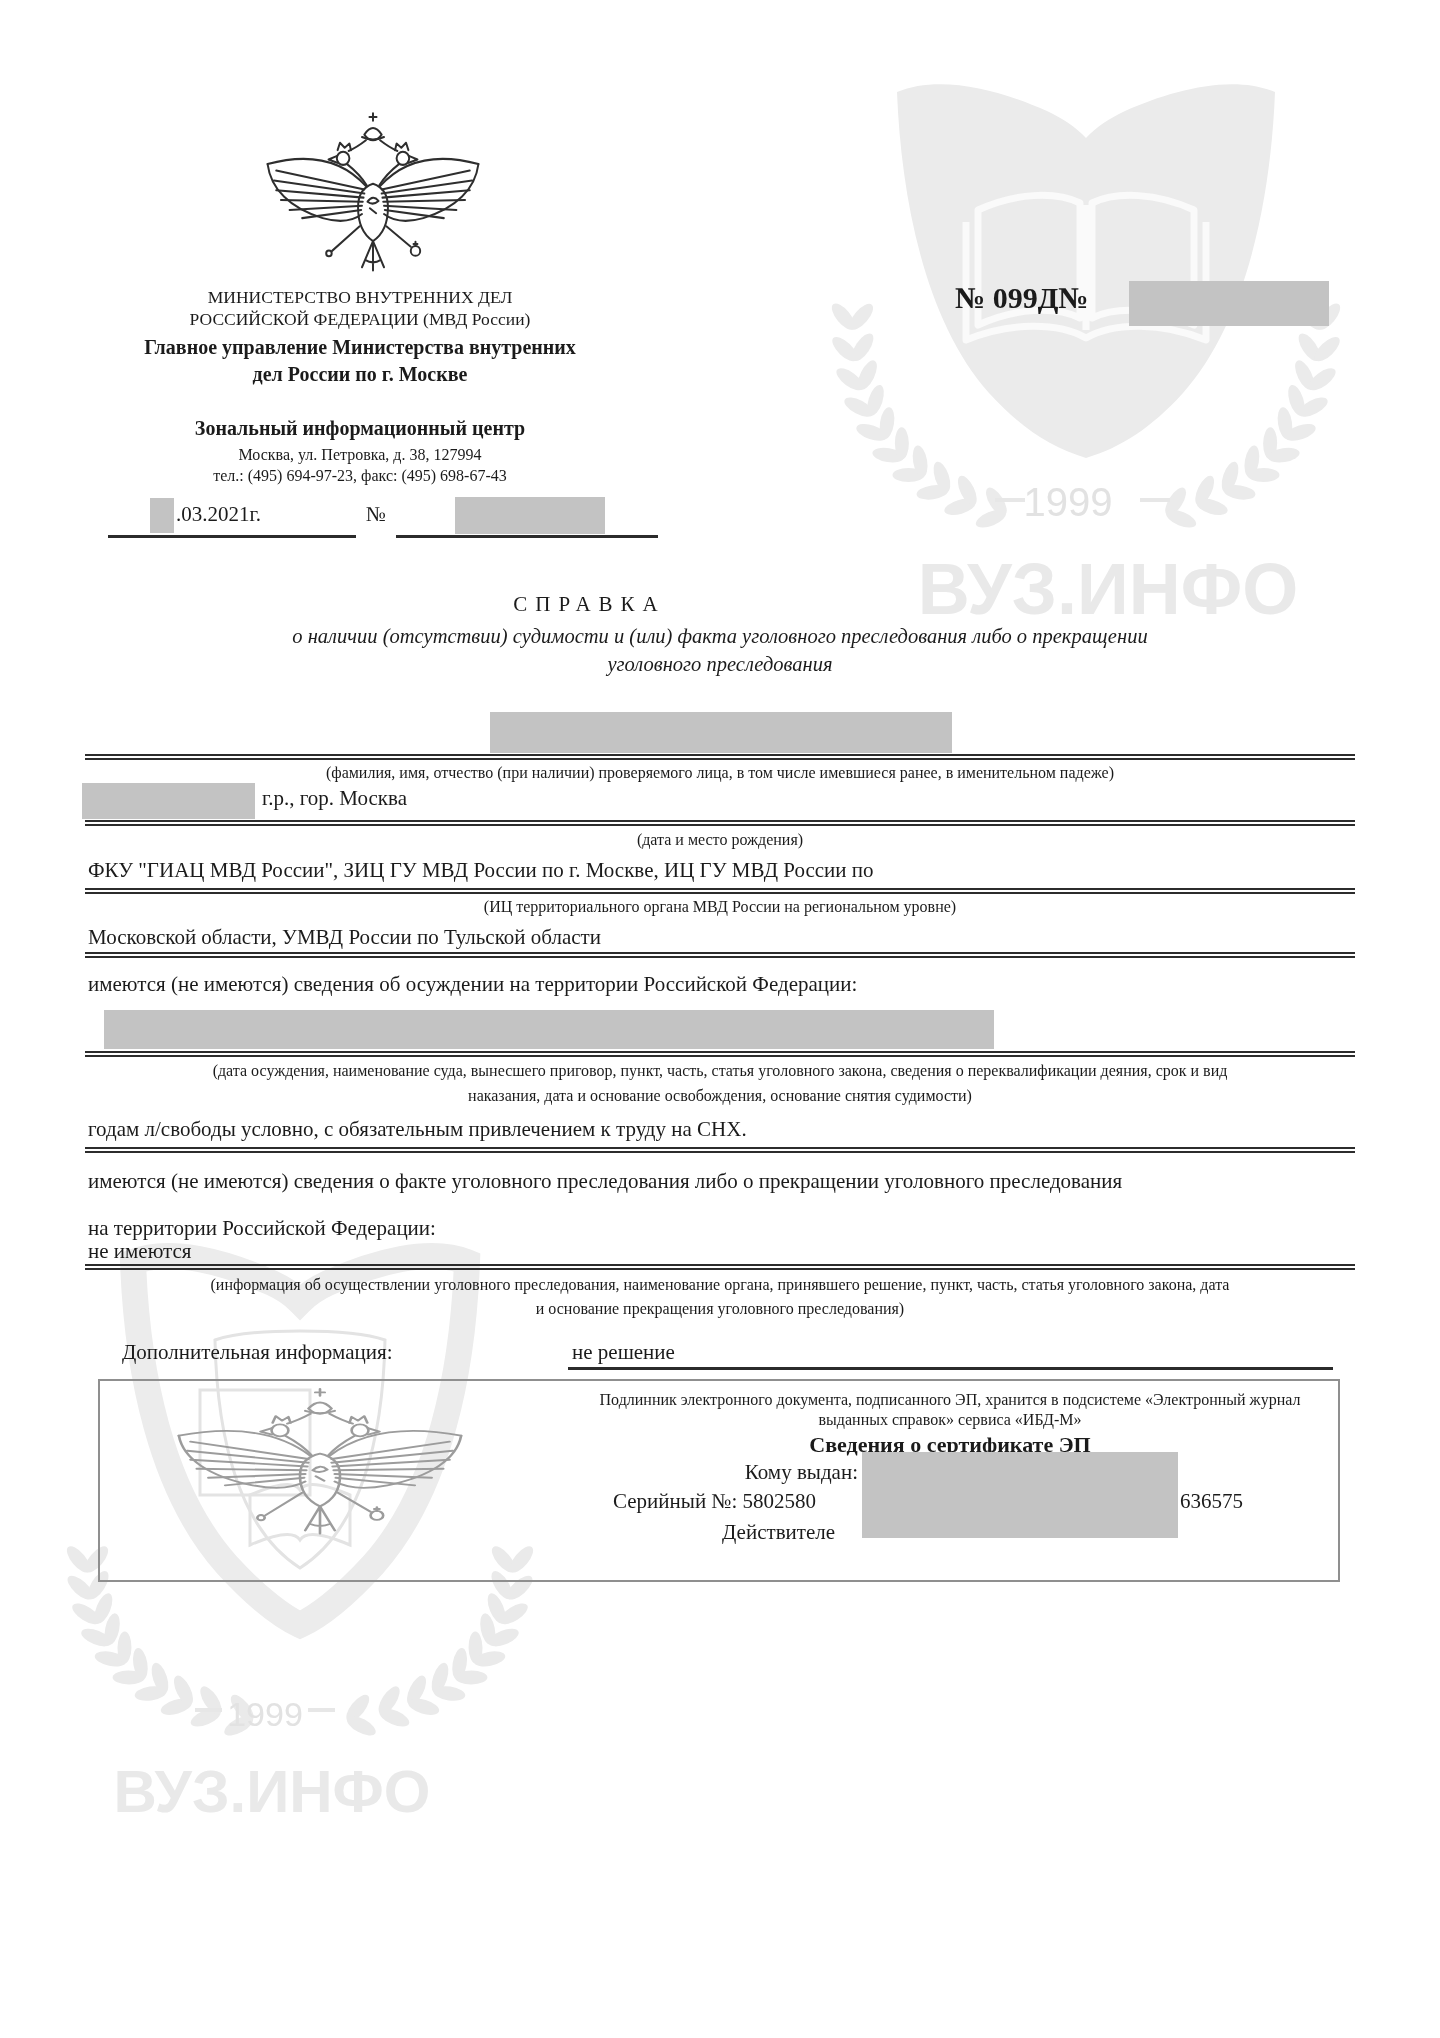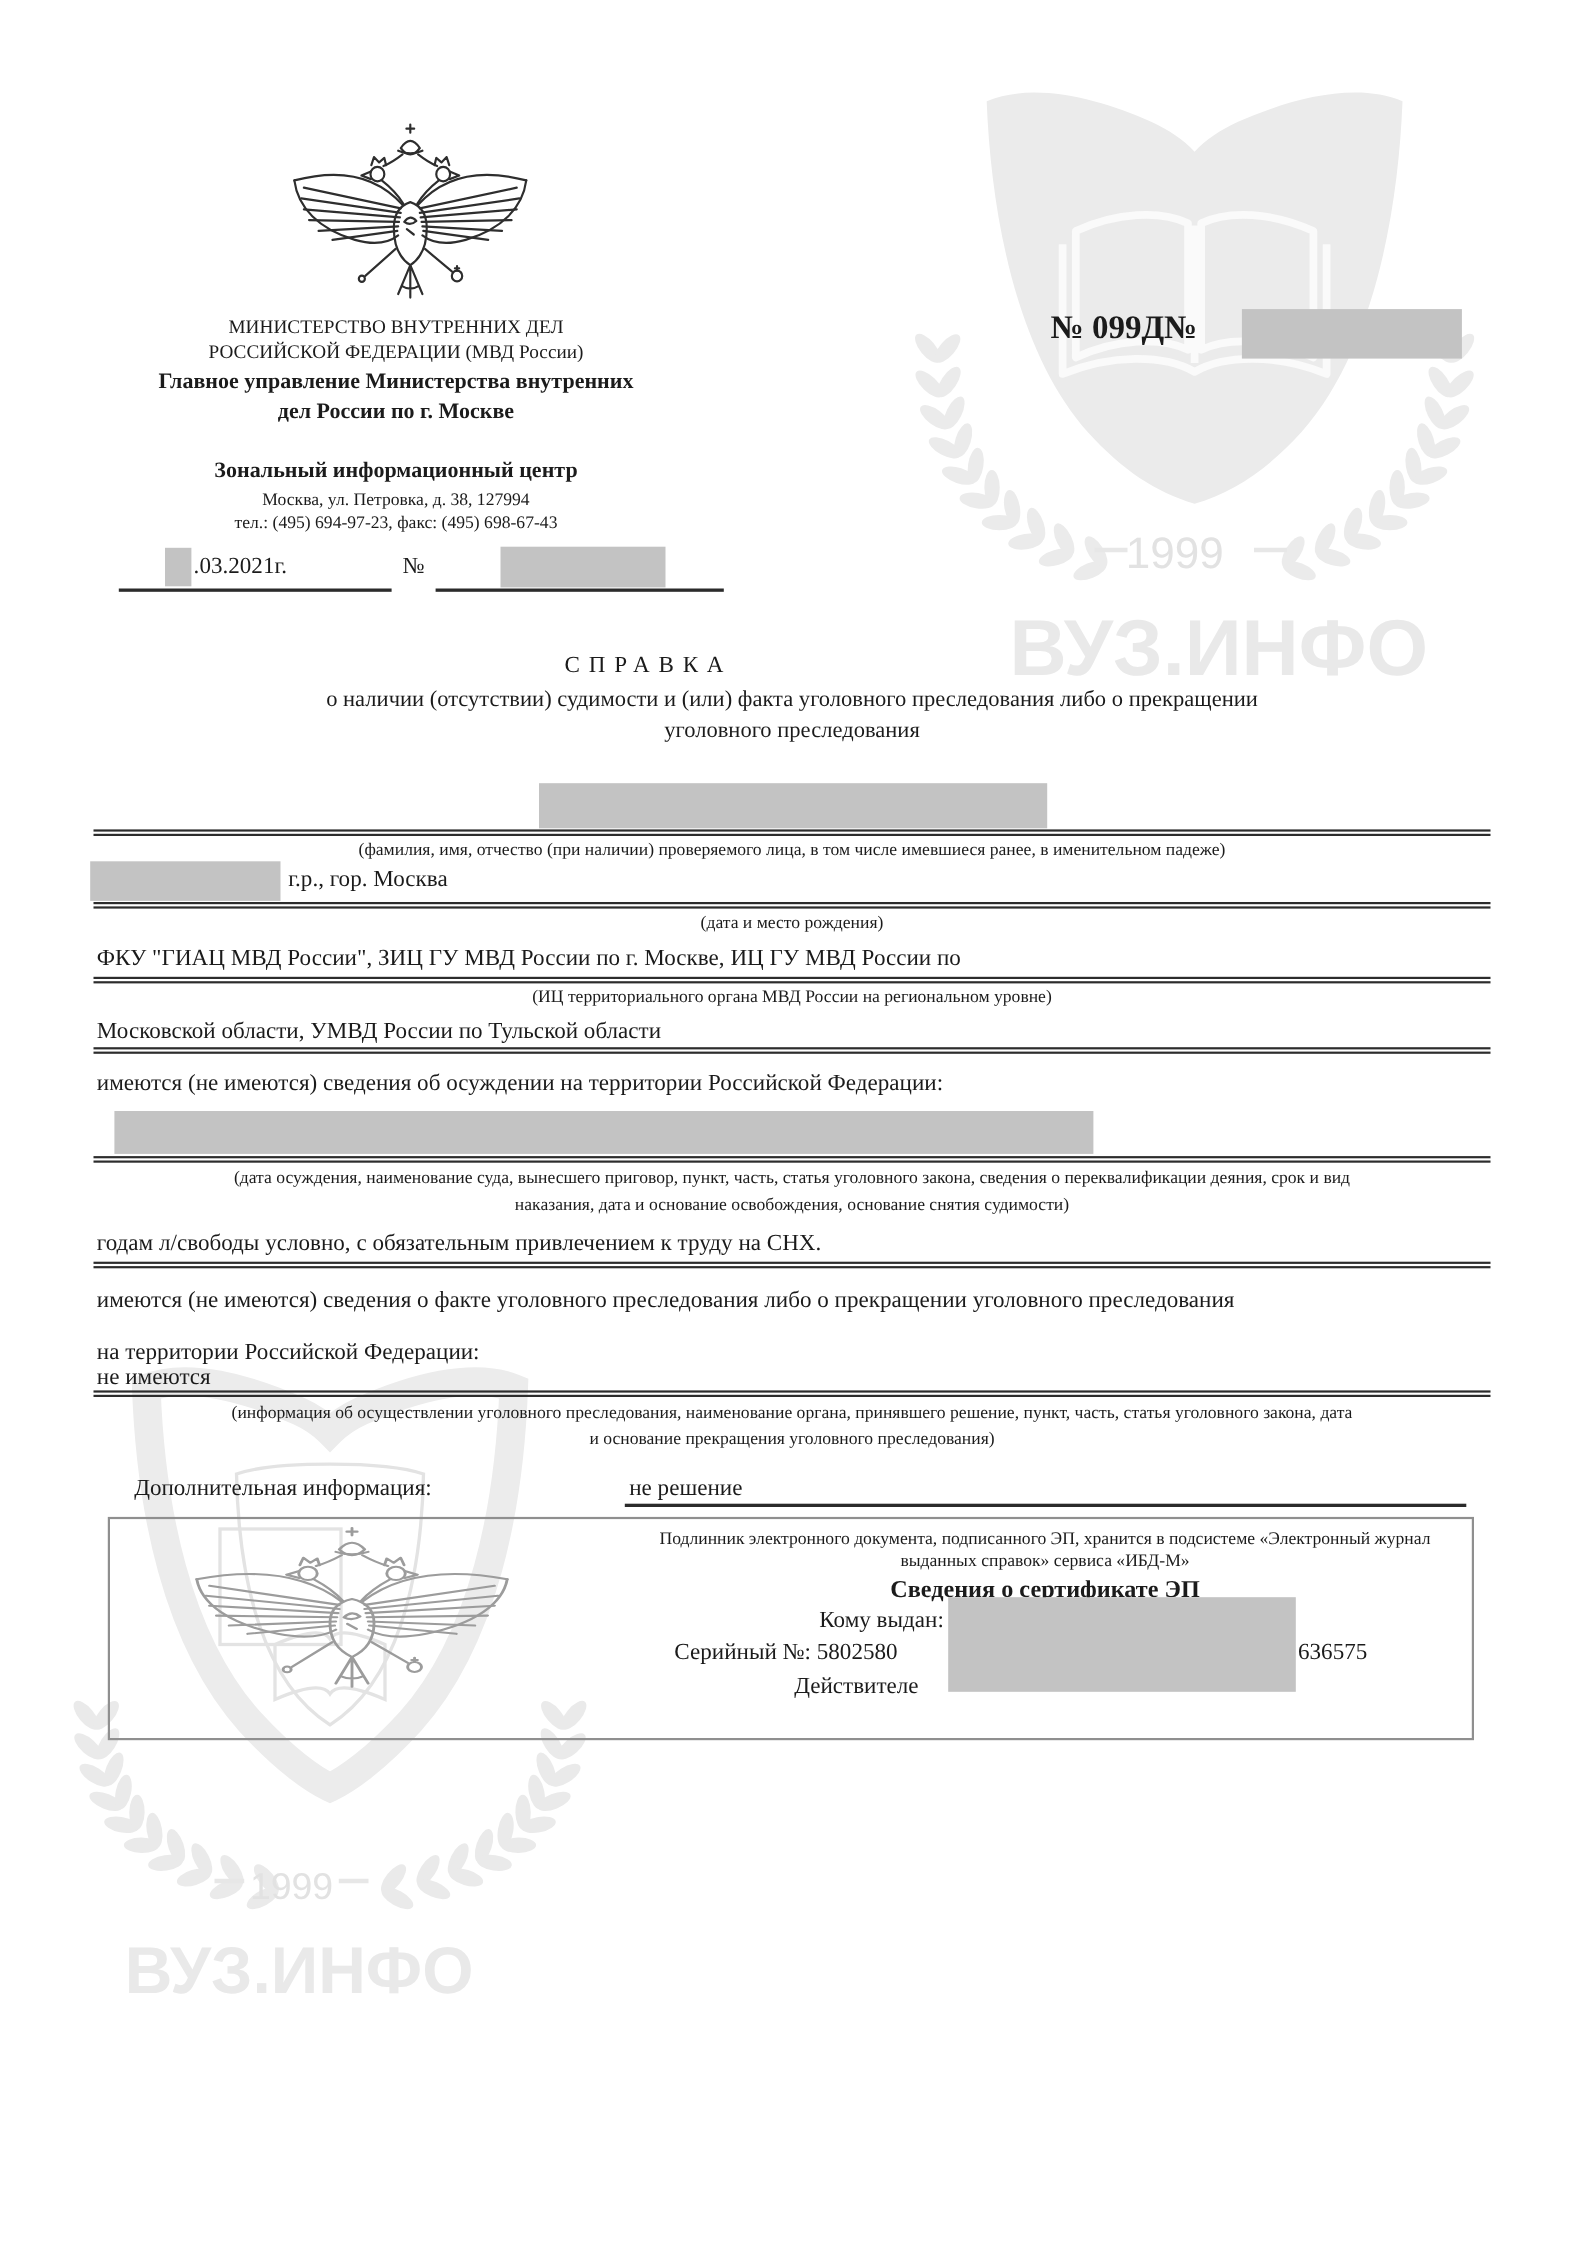--- a/index.html
+++ b/index.html
@@ -15,21 +15,21 @@
   .fs17{font-size:17.5px;} .fs16{font-size:16px;} .fs20{font-size:20px;} .b{font-weight:bold;}
   .caption{position:absolute; left:0; width:1440px; text-align:center; font-size:16px; white-space:nowrap;}
   .bodyline{position:absolute; font-size:21px; white-space:nowrap;}
   .redact{position:absolute; background:#c3c3c3;}
   .drule{position:absolute; left:85px; width:1270px; height:6px; box-sizing:border-box;
          border-top:2px solid #2c2c2c; border-bottom:2px solid #2c2c2c;}
   .srule{position:absolute; height:3px; background:#2b2b2b;}
   .docnum{position:absolute; left:955px; top:281px; font-size:30px; font-weight:bold; white-space:nowrap;}
   .title{position:absolute; left:0; top:592px; width:1179px; text-align:center;
          font-size:21px; letter-spacing:8px; white-space:nowrap;}
-  .subtitle{position:absolute; left:0; width:1440px; text-align:center; font-size:20.5px; white-space:nowrap;}
+  .subtitle{position:absolute; left:0; width:1440px; text-align:center; font-size:20.5px; white-space:nowrap;font-style:italic;}
   .sigbox{position:absolute; left:98px; top:1379px; width:1238px; height:199px;
           border:2px solid #8f8f8f; background:transparent;}
   .sig-small{position:absolute; left:360px; width:980px; text-align:center; font-size:16px; white-space:nowrap;}
   .sig-body{position:absolute; font-size:21px; white-space:nowrap;}
   svg text{font-family:"Liberation Sans","DejaVu Sans",sans-serif;}
 </style>
 </head>
 <body>
 
 <div class="page">

